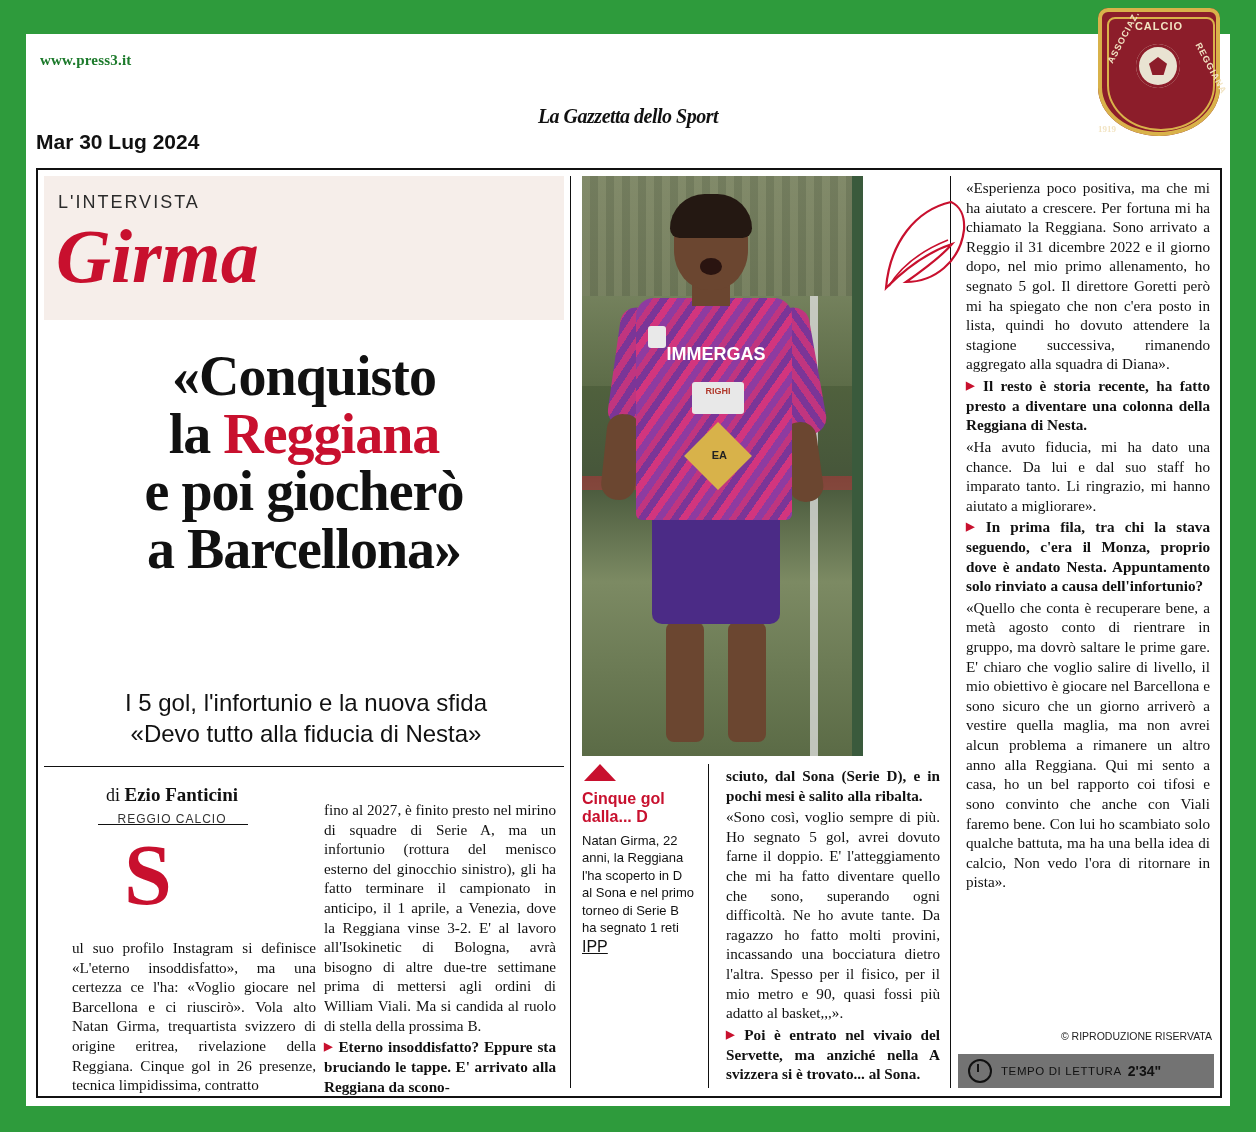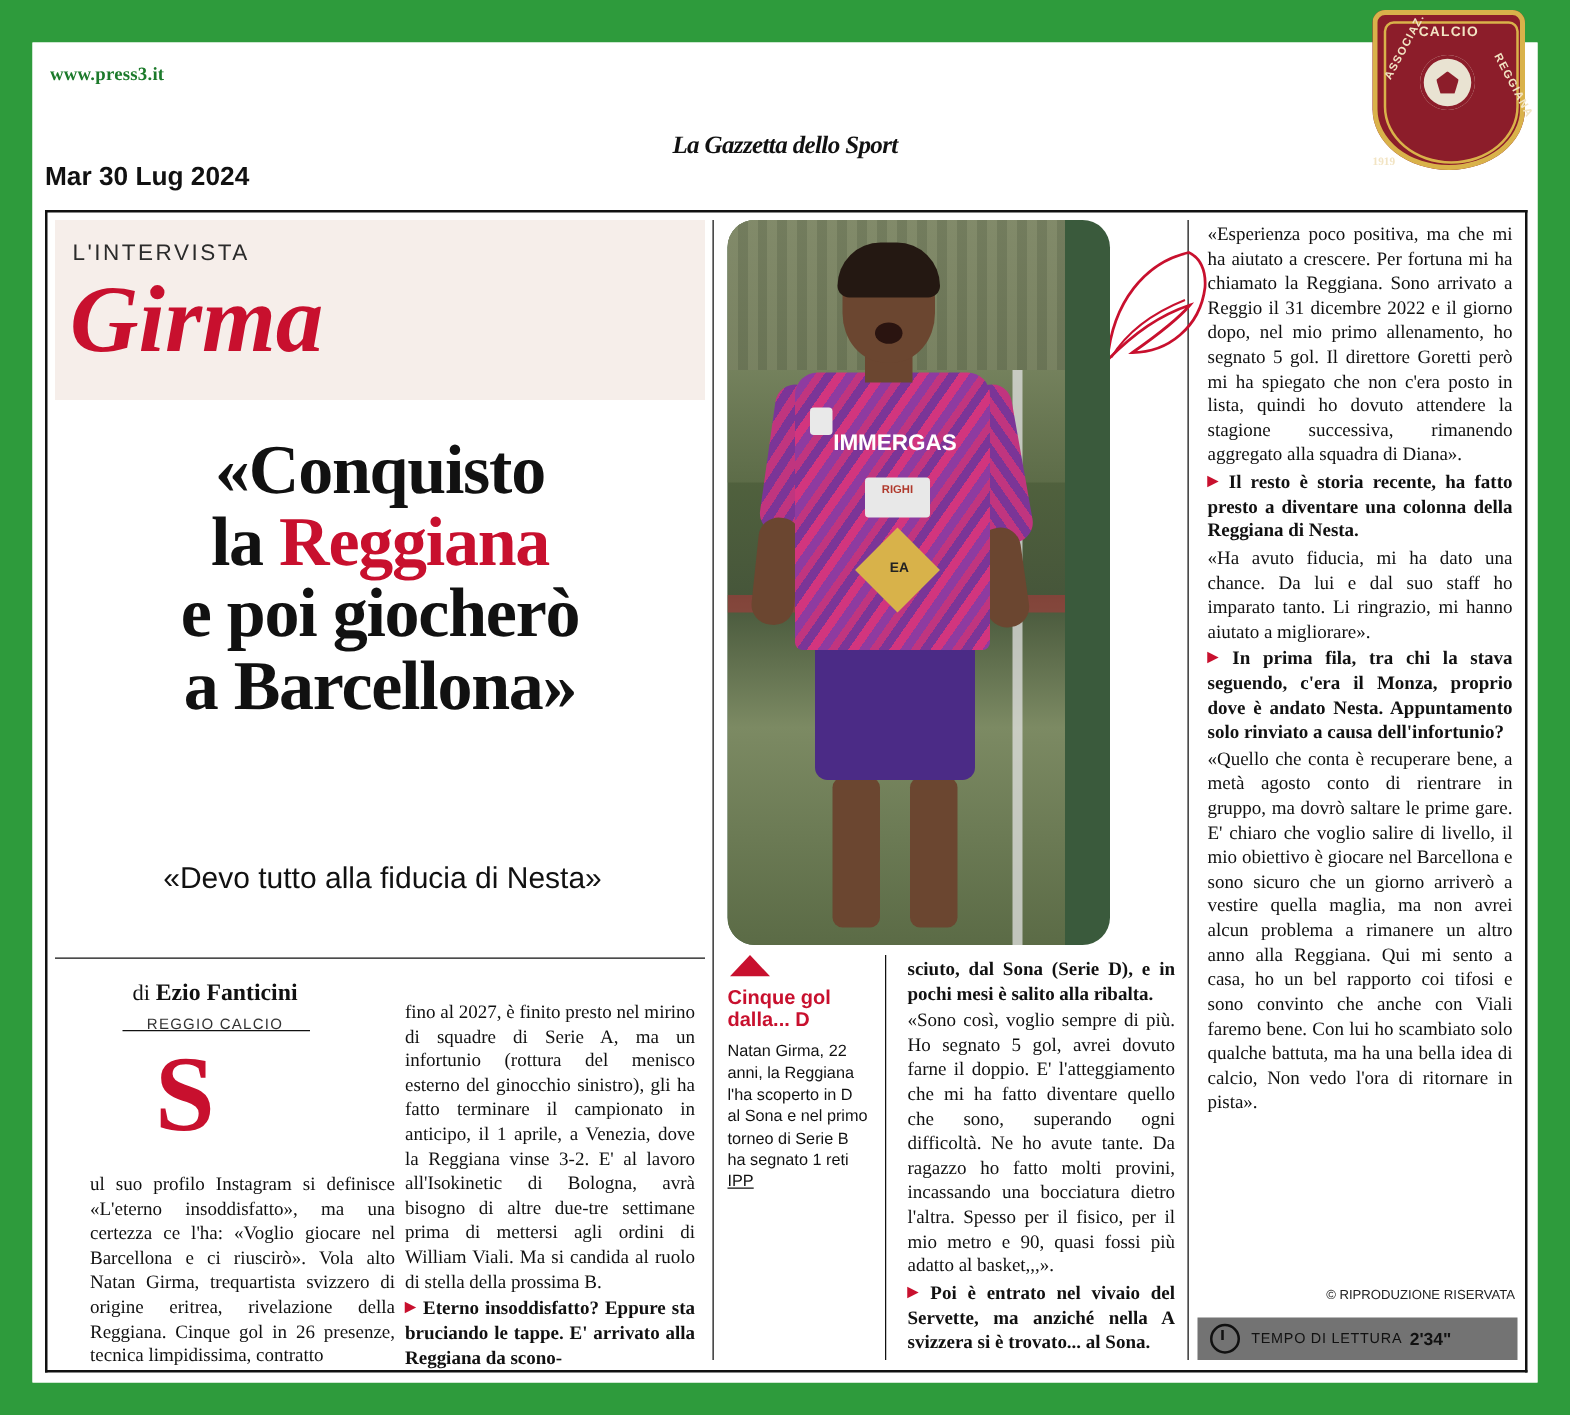--- a/index.html
+++ b/index.html
@@ -150,22 +150,22 @@
   .bull{
     font-family:"Liberation Serif", serif;font-weight:bold;
     font-size:15.2px;line-height:1.29;color:#111;text-align:justify;margin:8px 0 2px 0;
   }
   .bull:before{
     content:"\25B6";color:#c8102e;font-size:11px;margin-right:5px;vertical-align:2px;
   }
 
   
   .photo{
-    position:absolute;left:546px;top:8px;width:306px;height:580px;
-    overflow:hidden;background:#3a5a3c;border-radius:22px;
+    position:absolute;left:546px;top:8px;width:281px;height:580px;
+    overflow:hidden;background:#3a5a3c;
   }
   .photo .grass{position:absolute;left:0;top:0;width:270px;height:580px;
     background:linear-gradient(180deg,#6c7b52 0%,#55663f 28%,#46563a 52%,#7c8a63 70%,#5b6b46 100%);}
   .photo .blurbg{position:absolute;left:0;top:0;width:270px;height:210px;
     background:linear-gradient(180deg,#9aa37f 0%,#5f6e4a 100%);opacity:.85;}
   .photo .crowd{position:absolute;left:0;top:0;width:270px;height:120px;
     background:repeating-linear-gradient(90deg,#7a8263 0 8px,#656e52 8px 16px);opacity:.7;}
   .photo .netpost{position:absolute;left:228px;top:120px;width:8px;height:460px;background:#e3e3e3;opacity:.75;}
   .photo .redline{position:absolute;left:0;top:300px;width:270px;height:14px;background:#b3373a;opacity:.55;}
   .photo .player-head{position:absolute;left:92px;top:28px;width:74px;height:86px;border-radius:40% 40% 46% 46%;background:#6b4630;}
@@ -198,21 +198,21 @@
     border-left:16px solid transparent;border-right:16px solid transparent;border-bottom:17px solid #c8102e;
   }
   .capt-title{
     position:absolute;left:546px;top:622px;width:110px;
     font-family:"Liberation Sans", sans-serif;font-weight:bold;font-size:16px;line-height:1.15;color:#c8102e;
   }
   .capt-body{
     position:absolute;left:546px;top:664px;width:112px;
     font-family:"Liberation Sans", sans-serif;font-size:13px;line-height:1.34;color:#111;
   }
-  .capt-body .sm{font-size:13px;text-decoration:underline;}
+  .capt-body .sm{font-size:16px;text-decoration:underline;}
 
   .copyright{
     position:absolute;right:10px;top:862px;width:250px;text-align:right;
     font-family:"Liberation Sans", sans-serif;font-size:10.5px;color:#222;
   }
   .readbox{
     position:absolute;right:8px;top:886px;width:256px;height:34px;background:#737373;
     display:flex;align-items:center;
   }
   .readbox .clock{
@@ -275,20 +275,21 @@
   <div class="headline">
     <div>«Conquisto</div>
     <div>
       <span>la </span><span class="red">Reggiana</span>
     </div>
     <div>e poi giocherò</div>
     <div>a Barcellona»</div>
   </div>
 
   <div class="subhead">
+    <div>I 5 gol, l'infortunio e la nuova sfida</div>
     <div>«Devo tutto alla fiducia di Nesta»</div>
   </div>
 
   <div class="byline">
     <span>di </span><b>Ezio Fanticini</b>
     <span class="city">REGGIO CALCIO</span>
   </div>
   <div class="dropcapS">S</div>
 
   <div class="col" style="left:36px;top:770px;width:244px;">

